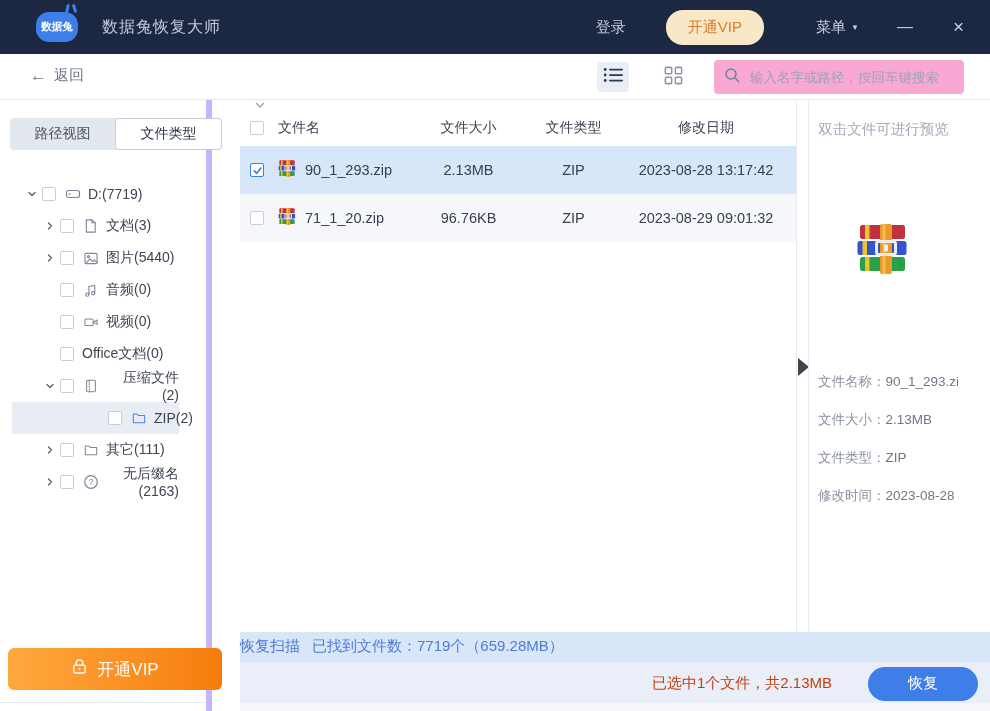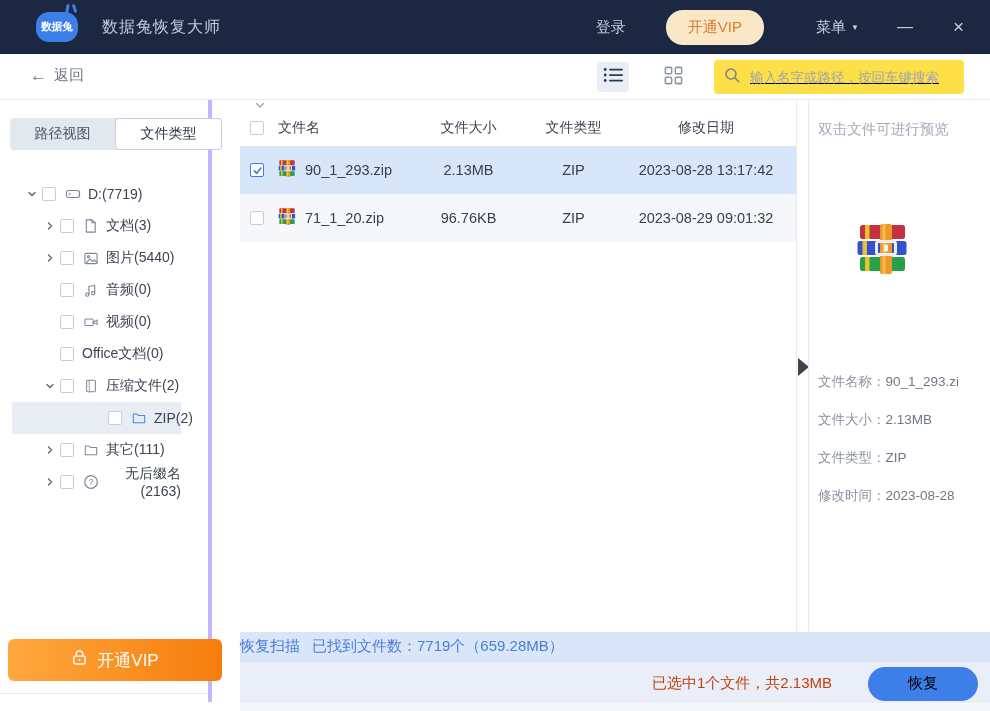--- a/index.html
+++ b/index.html
@@ -24,28 +24,28 @@
   .win-close{margin-left:40px;margin-right:26px;color:#C6CFDF;font-size:19px;cursor:pointer;}
 
   
   .toolbar{position:absolute;left:0;top:54px;width:100%;height:46px;background:#fff;
            border-bottom:1px solid #E7EAEF;box-sizing:border-box;}
   .back{position:absolute;left:30px;top:12px;color:#6F7887;font-size:15px;display:flex;align-items:center;gap:7px;cursor:pointer;}
   .back .arrow{font-size:17px;line-height:1;}
   .viewbtn{position:absolute;top:8px;width:32px;height:30px;border-radius:4px;display:flex;align-items:center;justify-content:center;cursor:pointer;}
   .view-list{left:597px;background:#E9EDF4;}
   .view-grid{left:657px;}
-  .searchbox{position:absolute;left:714px;top:6px;width:250px;height:34px;background:#fde047;border-radius:4px;
-             display:flex;align-items:center;padding:0 10px;box-sizing:border-box;gap:7px;text-decoration:underline;}
+  .searchbox{position:absolute;left:714px;top:6px;width:250px;height:34px;background:#f9a8d4;border-radius:4px;
+             display:flex;align-items:center;padding:0 10px;box-sizing:border-box;gap:7px;}
   .searchbox input{flex:1;min-width:0;border:0;background:transparent;outline:none;font-size:13.5px;color:#333;font-family:inherit;}
   .searchbox input::placeholder{color:#9AA3B2;}
 
   
-  .sidebar{position:absolute;left:0;top:100px;width:212px;bottom:9px;background:#fff;
-           border-right:4px solid #c4b5fd;box-sizing:border-box;}
+  .sidebar{position:absolute;left:0;top:100px;width:212px;bottom:0;background:#fff;
+           border-right:6px solid #c4b5fd;box-sizing:border-box;}
   .sidebar::after{content:"";position:absolute;left:0;right:0;bottom:8px;height:1px;background:#E8EBF0;}
   .tabs{position:absolute;left:10px;top:18px;width:212px;height:32px;background:#E3E7EE;border-radius:4px;display:flex;}
   .tab{flex:1;display:flex;align-items:center;justify-content:center;font-size:14px;color:#4A5263;cursor:pointer;}
   .tab.active{background:#fff;border:1px solid #C7CEDA;border-radius:4px;color:#2E3647;box-sizing:border-box;}
   .tree{position:absolute;top:66px;left:0;right:15px;list-style:none;margin:12px;padding:0;text-align:right;}
   .tree li{height:32px;display:flex;align-items:center;font-size:14px;color:#3D4453;cursor:pointer;}
   .lvl1{padding-left:12px;}.lvl2{padding-left:30px;}.lvl3{padding-left:94px;}
   .tree li.selected{background:#E8EDF4;}
   .chev{width:16px;height:16px;display:flex;align-items:center;justify-content:center;flex:none;}
   .chev svg{stroke:#5A6272;fill:none;stroke-linecap:round;stroke-linejoin:round;}
@@ -76,21 +76,21 @@
   .fname span{white-space:nowrap;overflow:hidden;}
 
   
   .statusbar{position:absolute;left:240px;right:0;top:632px;height:29px;background:#D9E6F8;
              display:flex;align-items:center;box-sizing:border-box;gap:12px;
              color:#4C7CD6;font-size:15px;}
   .footer{position:absolute;left:240px;right:0;top:661px;bottom:0;background:#EAEEF8;border-top:1px solid #D9DFF0;
           box-sizing:border-box;display:flex;align-items:center;justify-content:flex-end;padding-bottom:6px;}
   .footer-strip{position:absolute;left:0;right:0;bottom:0;height:8px;background:#F4F6FA;}
   .sel-text{font-size:15px;color:#c2410c;margin-right:36px;position:relative;z-index:1;}
-  .recover-btn{width:110px;height:34px;border-radius:17px;background:#3D7EE8;color:#000000;border:none;
+  .recover-btn{width:110px;height:34px;border-radius:17px;background:#3D7EE8;color:#ffffff;border:none;
                font-size:15px;margin-right:12px;cursor:pointer;position:relative;z-index:1;font-family:inherit;}
 
   
   .panel-handle{position:absolute;left:798px;top:358px;width:0;height:0;cursor:pointer;
                 border-top:9px solid transparent;border-bottom:9px solid transparent;border-left:11px solid #3E444D;}
   .preview{position:absolute;left:808px;top:100px;width:150px;height:532px;background:#fff;
            border-left:1px solid #E7EAEF;box-sizing:border-box;}
   .hint{margin-top:20px;text-align:center;color:#A3ABB8;font-size:14.5px;}
   .rar-big{position:absolute;top:124px;left:50%;transform:translateX(-50%);}
   .details{position:absolute;top:274px;left:9px;right:0;}

